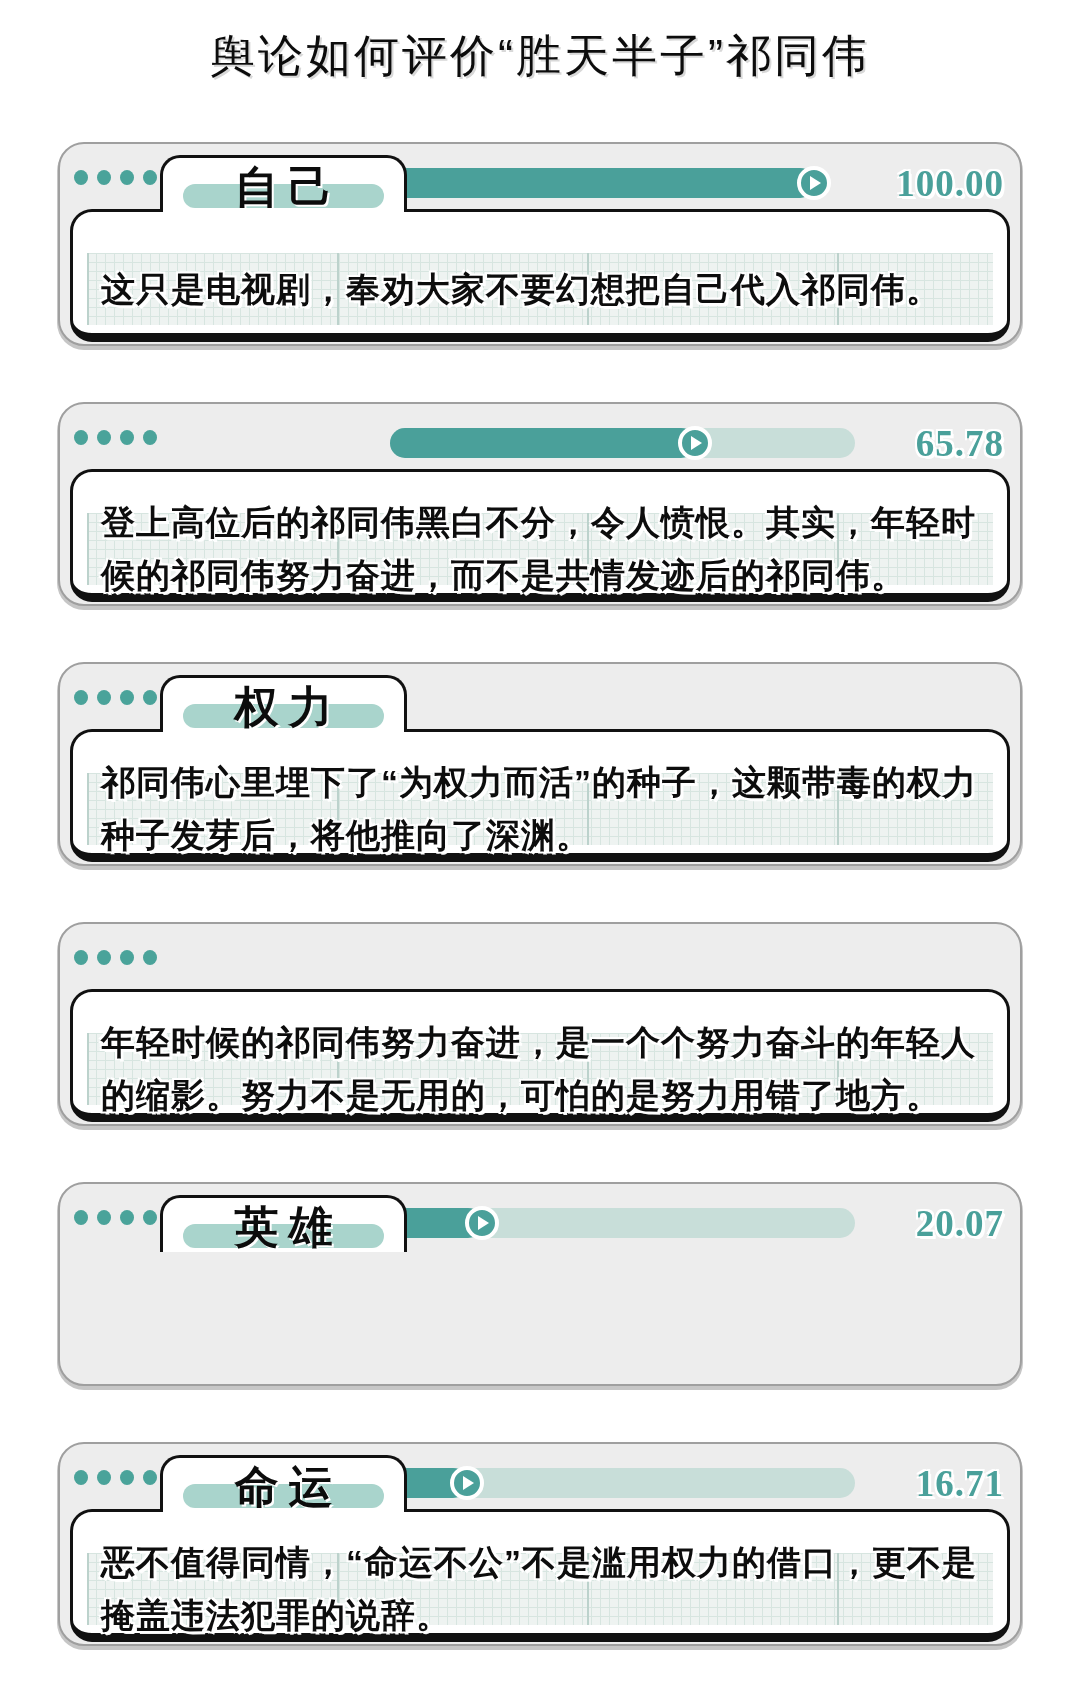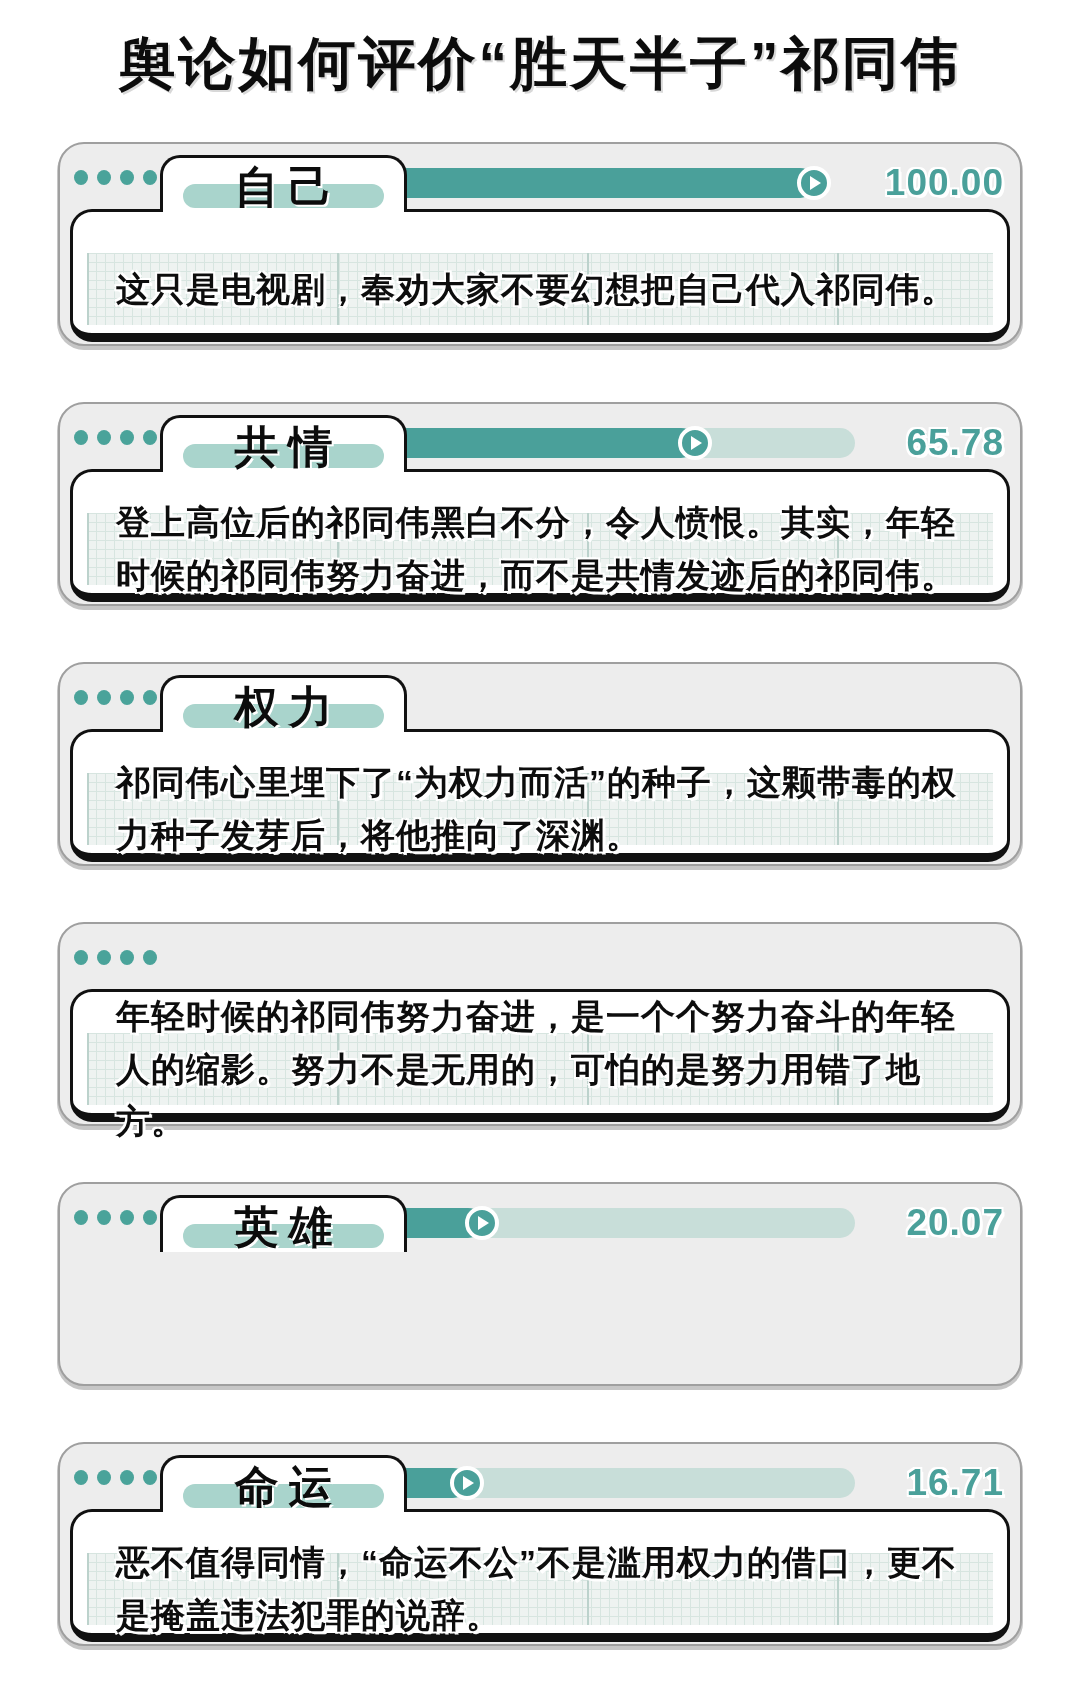--- a/index.html
+++ b/index.html
@@ -7,22 +7,22 @@
     width:1080px;height:1686px;
     background:#ffffff;
     font-family:"Liberation Sans","DejaVu Sans",sans-serif;
     overflow:hidden;
     position:relative;
   }
   .page-title{
     margin:0;
     padding-top:26px;
     text-align:center;
-    font-size:57px;
-    font-weight:700;
+    font-size:45px;
+    font-weight:400;
     letter-spacing:3px;
     color:#0c0c0c;
     text-shadow:2px 2px 0 #d8d8d8;
   }
   .cards{
     position:absolute;
     left:58px; top:142px;
     width:964px;
   }
   .card{
@@ -69,21 +69,21 @@
   }
   .knob .tri{
     width:0; height:0; margin-left:3px;
     border-top:7px solid transparent;
     border-bottom:7px solid transparent;
     border-left:11px solid #ffffff;
   }
   .value{
     width:135px;
     text-align:right;
-    font-family:Liberation Sans, sans-serif;
+    font-family:Liberation Serif, serif;
     font-weight:900;
     font-size:37px;
     letter-spacing:1px;
     color:#4aa09a;
     text-shadow:-2px -2px 0 #fff,2px -2px 0 #fff,-2px 2px 0 #fff,2px 2px 0 #fff,3px 3px 0 #fff;
   }
   .card.wide-value .value{ width:175px; }
   
   .tab{
     position:absolute; left:100px; top:11px;
@@ -121,21 +121,21 @@
   }
   .gridpaper{
     position:absolute; left:14px; right:14px; top:8px; bottom:8px;
     background-color:#eef3f1;
     background-image:
       linear-gradient(90deg,#bcd2cc 2px,transparent 2px),
       linear-gradient(#d7e5e0 1px,transparent 1px),
       linear-gradient(90deg,#d7e5e0 1px,transparent 1px);
     background-size:250px 100%,9px 9px,9px 9px;
     display:flex; align-items:center;
-    padding:0 29px;
+    padding:0 14px;
     box-sizing:border-box;
     margin-top:33px;
   }
   .comment{
     margin:0;
     font-size:34px;
     font-weight:900;
     line-height:1.55;
     color:#0d0d0d;
     letter-spacing:1px;
@@ -187,24 +187,20 @@
     <div class="bar-row">
       <div class="track">
         <div class="fill" style="width: 65.78%;">
           <span class="knob">
               <span class="tri"></span>
             </span>
         </div>
       </div>
       <div class="value">65.78</div>
     </div>
-    <div class="tab">
-      <span class="pill"></span>
-      <span class="tab-label">共情</span>
-    </div>
     <div class="panel">
       <div class="gridpaper">
         <p class="comment">登上高位后的祁同伟黑白不分，令人愤恨。其实，年轻时候的祁同伟努力奋进，而不是共情发迹后的祁同伟。</p>
       </div>
     </div>
   </section>
 
   <section class="card">
     <div class="dots">
       <span class="dot"></span>

